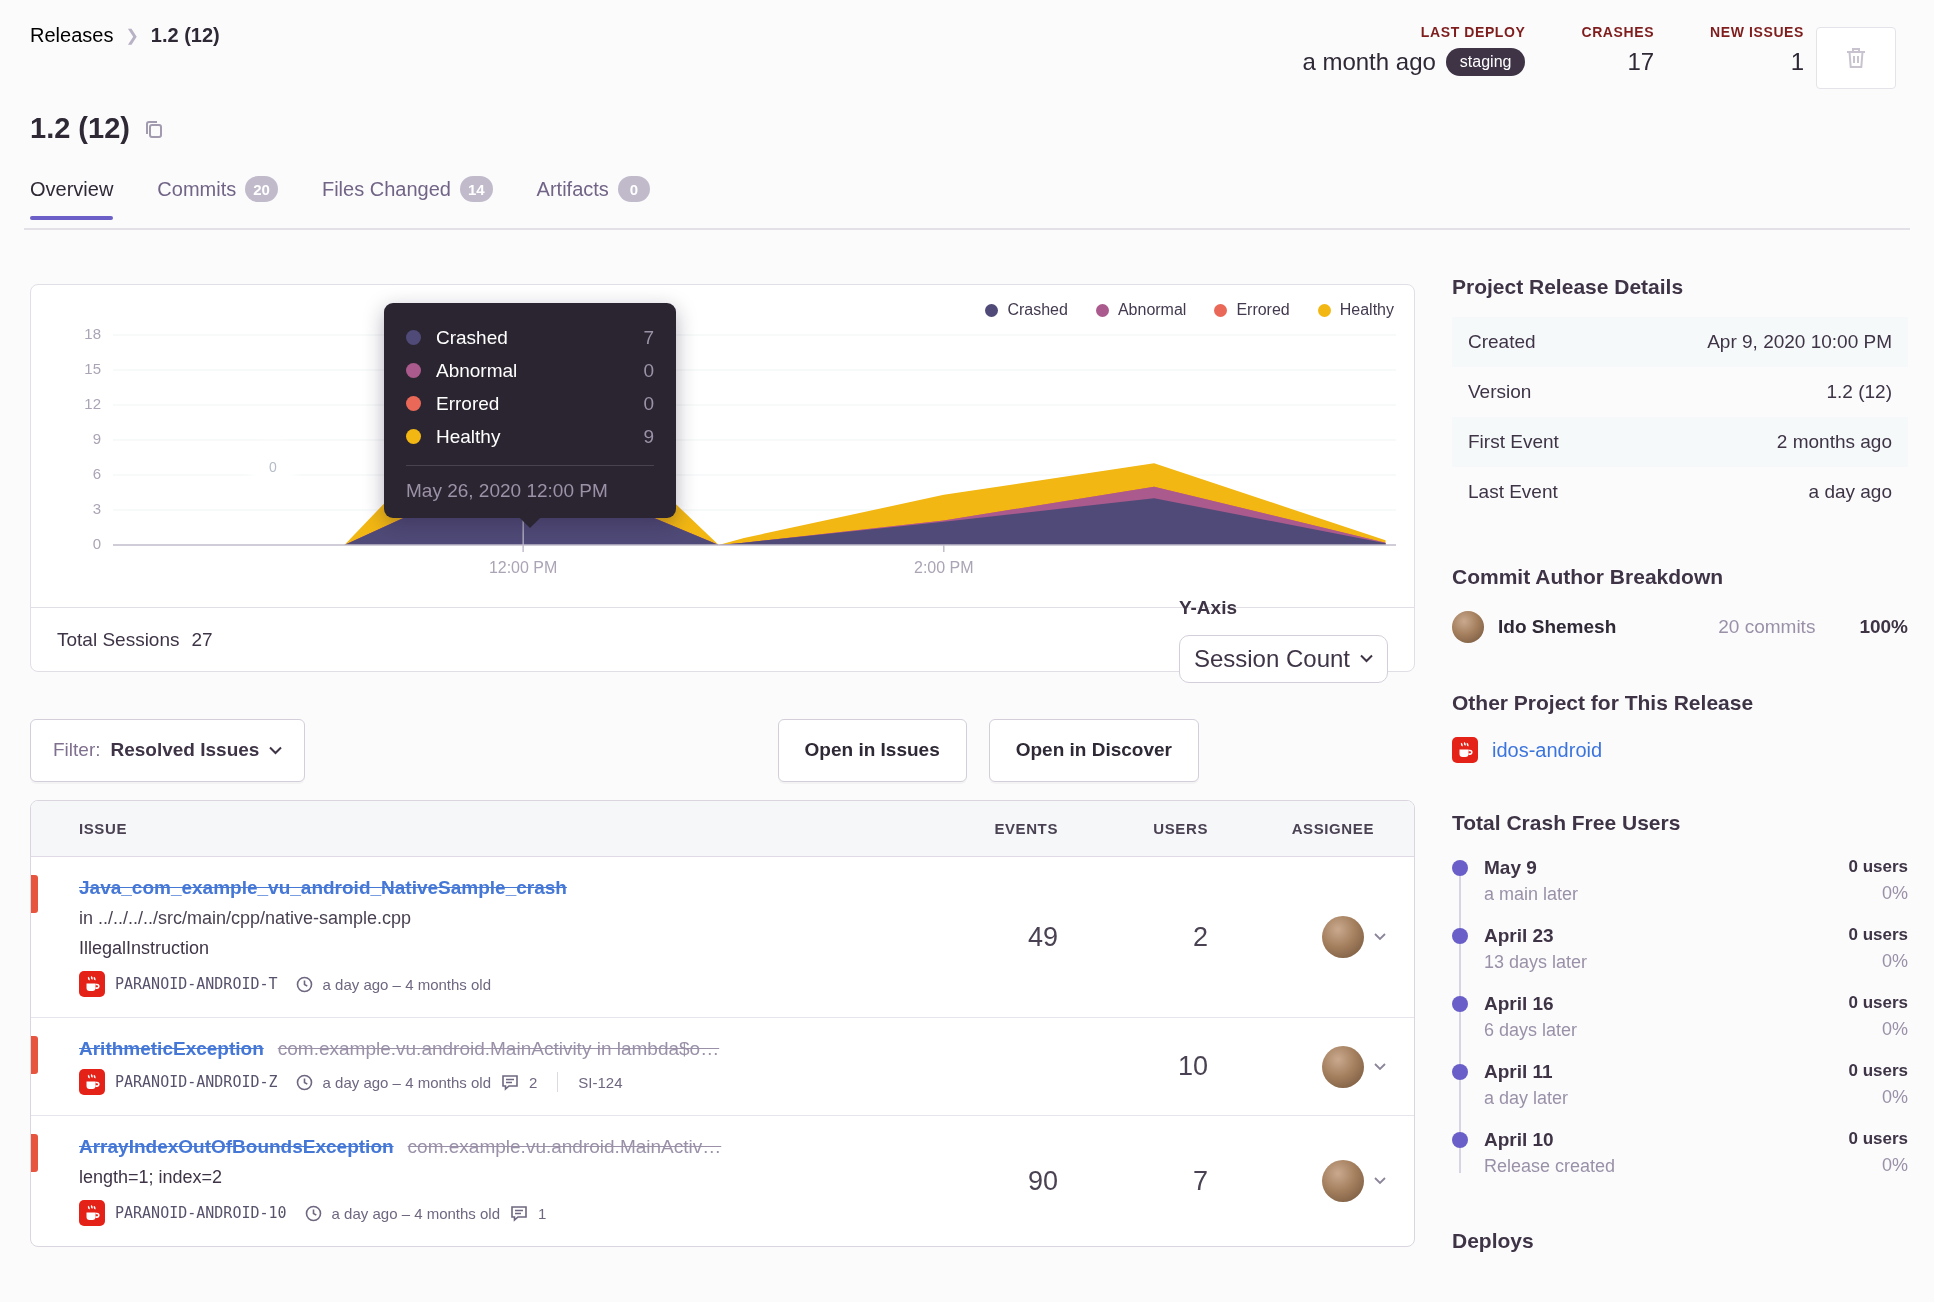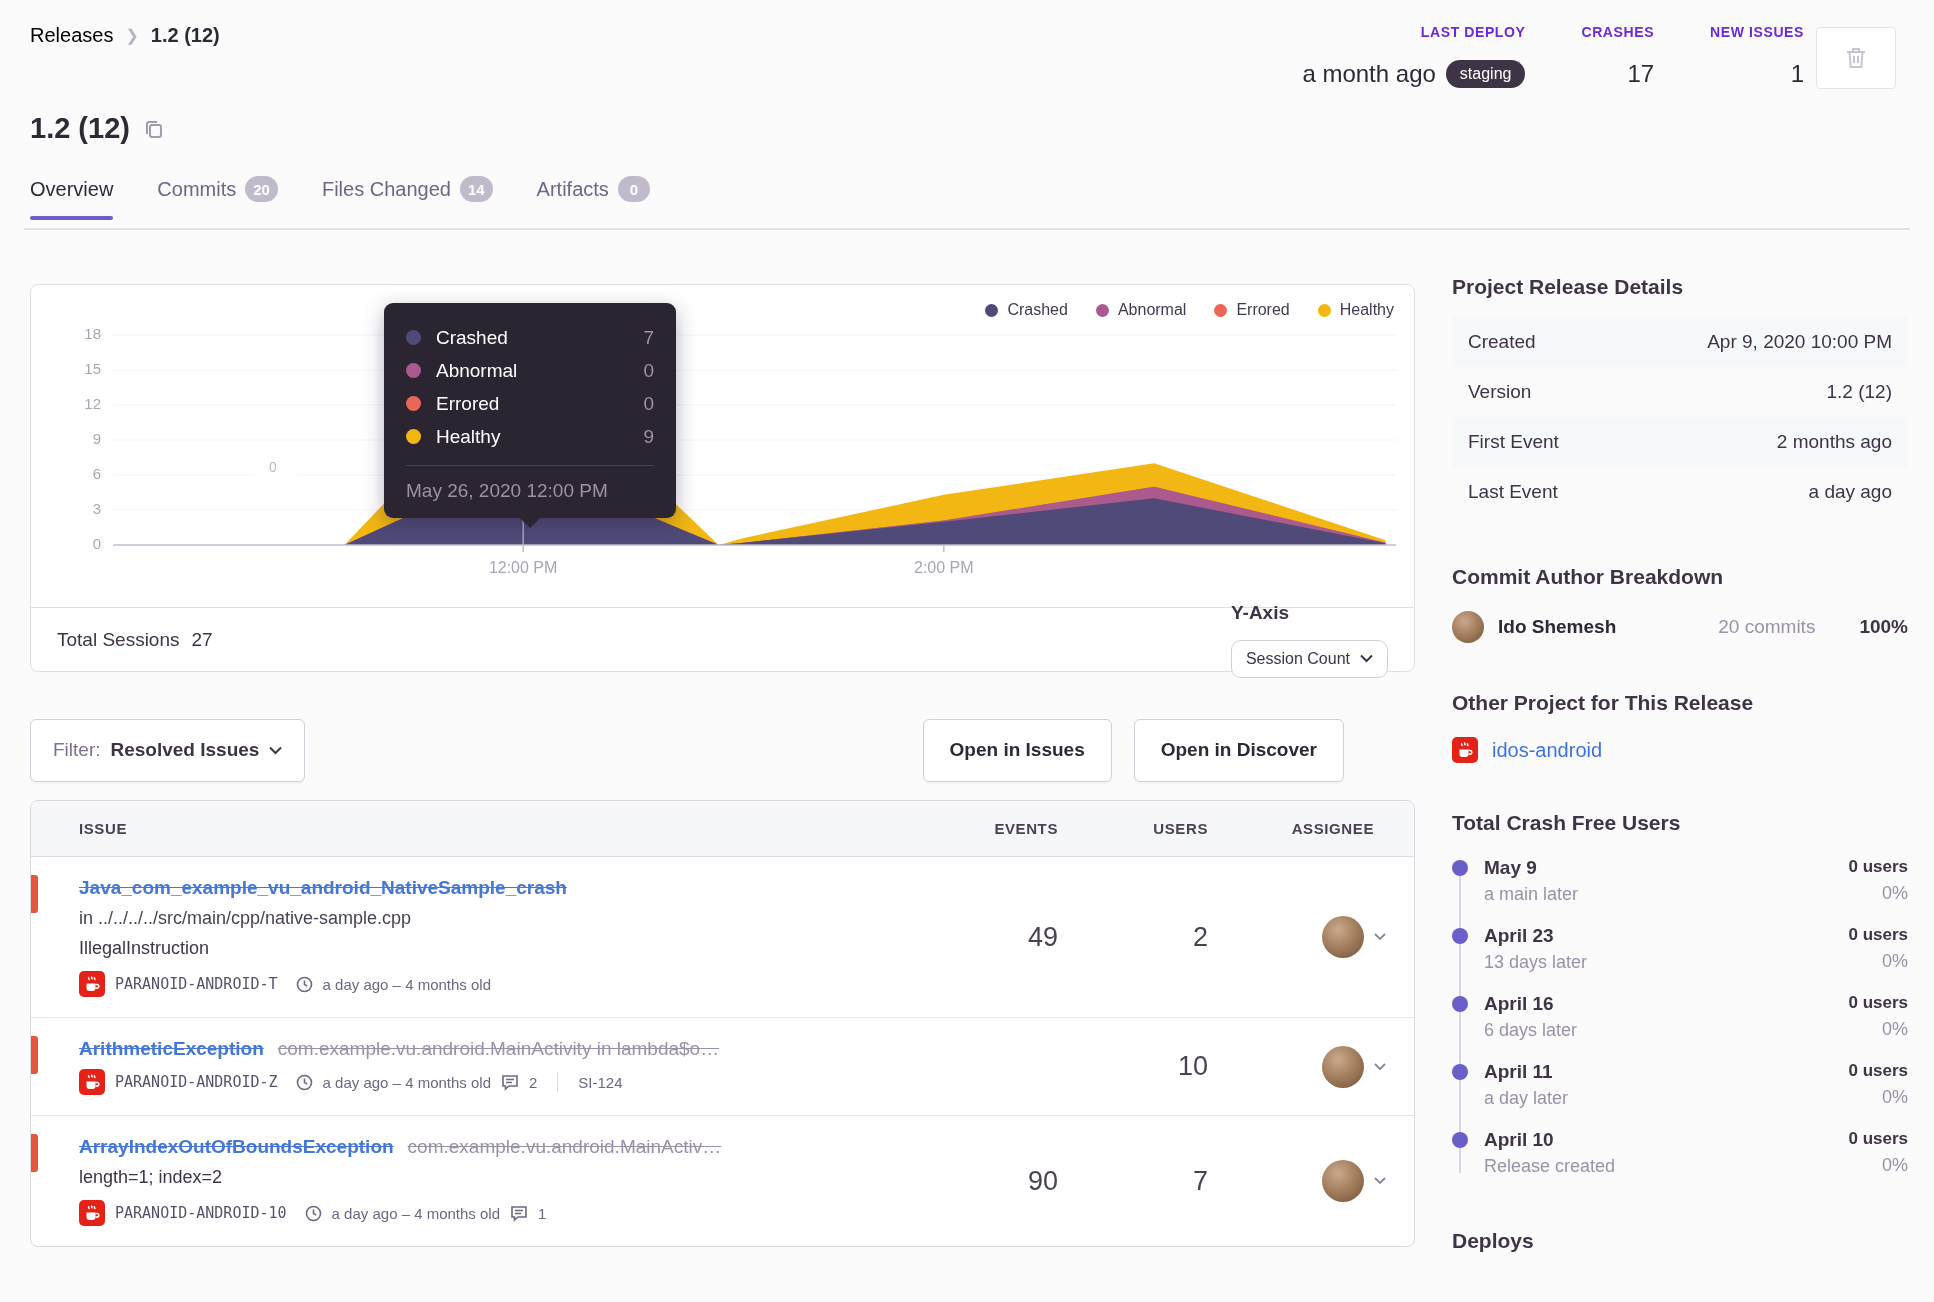--- a/index.html
+++ b/index.html
@@ -10,21 +10,21 @@
   }
 
   
   .breadcrumb { position:absolute; left:30px; top:24px; display:flex; align-items:center; gap:12px; font-size:20px; }
   .crumb-link { color:#000000; cursor:pointer; }
   .crumb-sep { color:#B9B1C4; font-size:16px; }
   .crumb-current { color:#2F2936; font-weight:700; }
 
   .topstats { position:absolute; right:130px; top:24px; display:flex; gap:56px; align-items:flex-start; }
   .stat { text-align:right; }
-  .stat-label { font-size:14px; font-weight:700; letter-spacing:0.6px; color:#6d28d9; margin-bottom:20px; }
+  .stat-label { font-size:14px; font-weight:700; letter-spacing:0.6px; color:#7f1d1d; margin-bottom:8px; }
   .stat-value { font-size:24px; color:#2F2936; display:flex; align-items:center; gap:10px; justify-content:flex-end; }
   .badge-pill { background:#3E3446; color:#fff; font-size:16px; padding:5px 14px; border-radius:18px; }
 
   .trash-btn { position:absolute; right:38px; top:27px; width:80px; height:62px; background:#fff;
     border:1px solid #E6E2EA; border-radius:4px; display:flex; align-items:center; justify-content:center; cursor:pointer; }
 
   .page-title-row { position:absolute; left:30px; top:112px; display:flex; align-items:center; gap:14px; }
   .page-title { font-size:29px; font-weight:700; color:#2F2936; }
 
   
@@ -60,24 +60,24 @@
   .tt-footer { border-top:1px solid rgba(255,255,255,0.14); margin-top:12px; padding-top:14px;
     color:#9C92A8; font-size:19px; }
 
   .chart-footer { position:absolute; left:0; right:0; bottom:0; height:64px; border-top:1px solid #E2DEE6;
     display:flex; align-items:center; padding:0 26px; }
   .sessions-label { font-size:19px; font-weight:400; color:#3E3446; }
   .sessions-value { font-size:19px; color:#3E3446; margin-left:12px; }
   .yaxis-group { margin-left:auto; display:flex; align-items:flex-start; gap:16px;flex-direction:column; }
   .yaxis-label { font-size:19px; font-weight:700; color:#3E3446; }
   .select-btn { border:1px solid #D4CEDA; background:#fff; border-radius:10px; padding:9px 14px;
-    font-size:16px; color:#3E3446; display:flex; align-items:center; gap:10px; cursor:pointer; }
-
-  
-  .filter-row { position:absolute; left:30px; top:718px; width:1314px; height:64px; display:flex; align-items:center; }
+    font-size:24px; color:#3E3446; display:flex; align-items:center; gap:10px; cursor:pointer; }
+
+  
+  .filter-row { position:absolute; left:30px; top:718px; width:1169px; height:64px; display:flex; align-items:center; }
   .filter-btn { height:63px; background:#fff; border:1px solid #D4CEDA; border-radius:6px; padding:0 22px;
     display:flex; align-items:center; gap:10px; font-size:19px; cursor:pointer; box-shadow:0 2px 0 rgba(0,0,0,0.03); }
   .filter-prefix { color:#80708F; }
   .filter-value { font-weight:700; color:#3E3446; }
   .action-btns { margin-left:auto; display:flex; gap:22px; }
   .action-btn { height:63px; background:#fff; border:1px solid #D4CEDA; border-radius:6px; padding:0 26px;
     display:flex; align-items:center; font-size:19px; font-weight:700; color:#2F2936; cursor:pointer; box-shadow:0 2px 0 rgba(0,0,0,0.03); }
 
   
   .issues-card { position:absolute; left:30px; top:800px; width:1385px; background:#fff;

